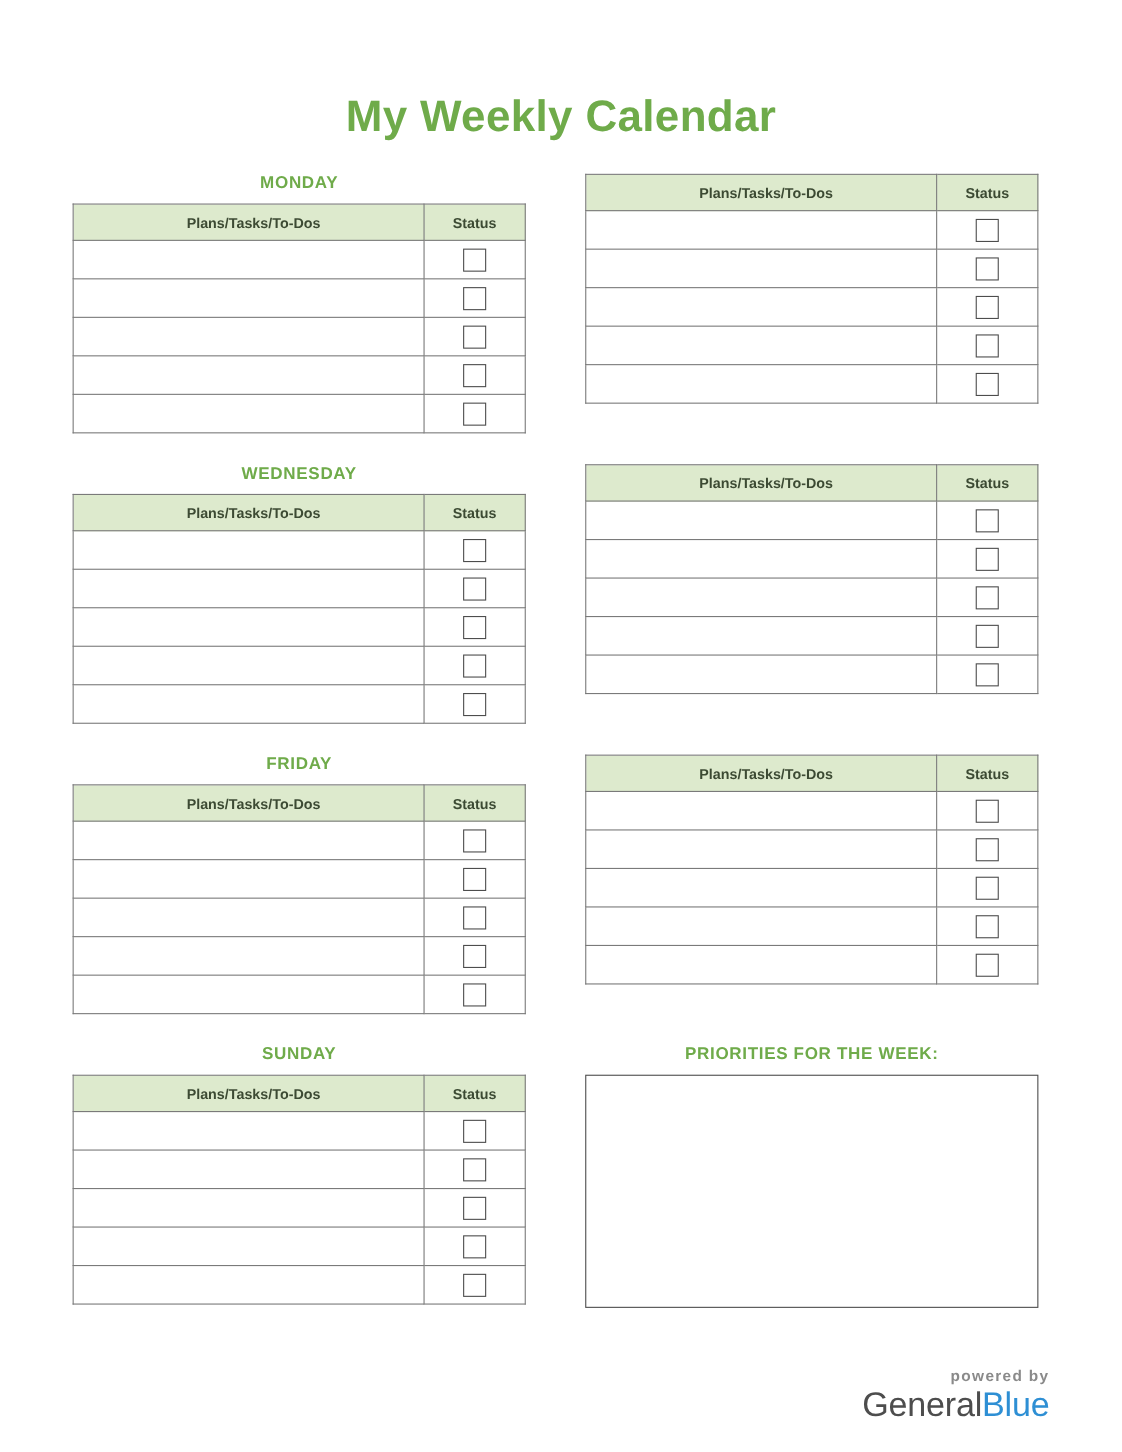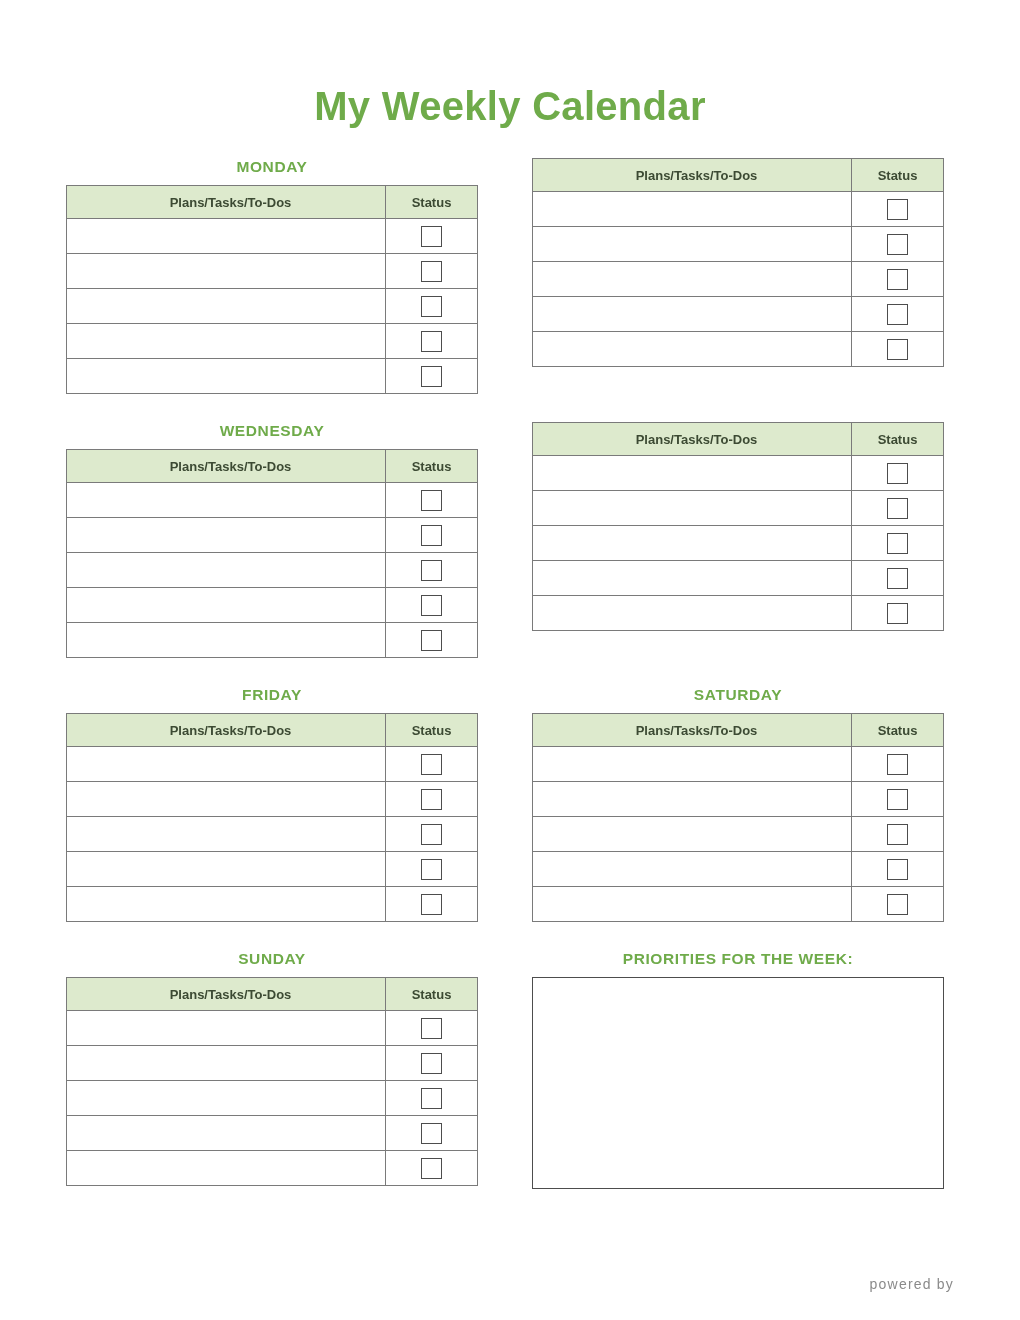--- a/index.html
+++ b/index.html
@@ -102,20 +102,21 @@
     position: absolute;
     right: 66px;
     bottom: 26px;
     text-align: right;
   }
   .powered {
     font-size: 14px;
     color: #8a8a8a;
     letter-spacing: 1.2px;
     margin-bottom: 2px;
+    font-weight: bold;
   }
   .brand {
     font-size: 31px;
     letter-spacing: -0.2px;
     line-height: 34px;
   }
   .brand .general { color: #4d4d4d; }
   .brand .blue { color: #2e8fd4; }
 </style>
 </head>
@@ -289,21 +290,20 @@
           </tr>
           <tr>
             <td class="cell-task"></td>
             <td class="cell-status"><span class="checkbox"></span></td>
           </tr>
         </tbody>
       </table>
     </div>
 
     <div class="day-block">
-      <div class="day-title">SATURDAY</div>
       <table class="day-table">
         <thead>
           <tr>
             <th class="col-tasks">Plans/Tasks/To-Dos</th>
             <th class="col-status">Status</th>
           </tr>
         </thead>
         <tbody>
           <tr>
             <td class="cell-task"></td>
@@ -365,15 +365,16 @@
 
     <div class="day-block">
       <div class="day-title">PRIORITIES FOR THE WEEK:</div>
       <div class="priorities-box"></div>
     </div>
 
   </div>
 
   <div class="footer">
     <div class="powered">powered by</div>
+    <div class="brand"><span class="general">General</span><span class="blue">Blue</span></div>
   </div>
 
 </div>
 
 </body></html>

